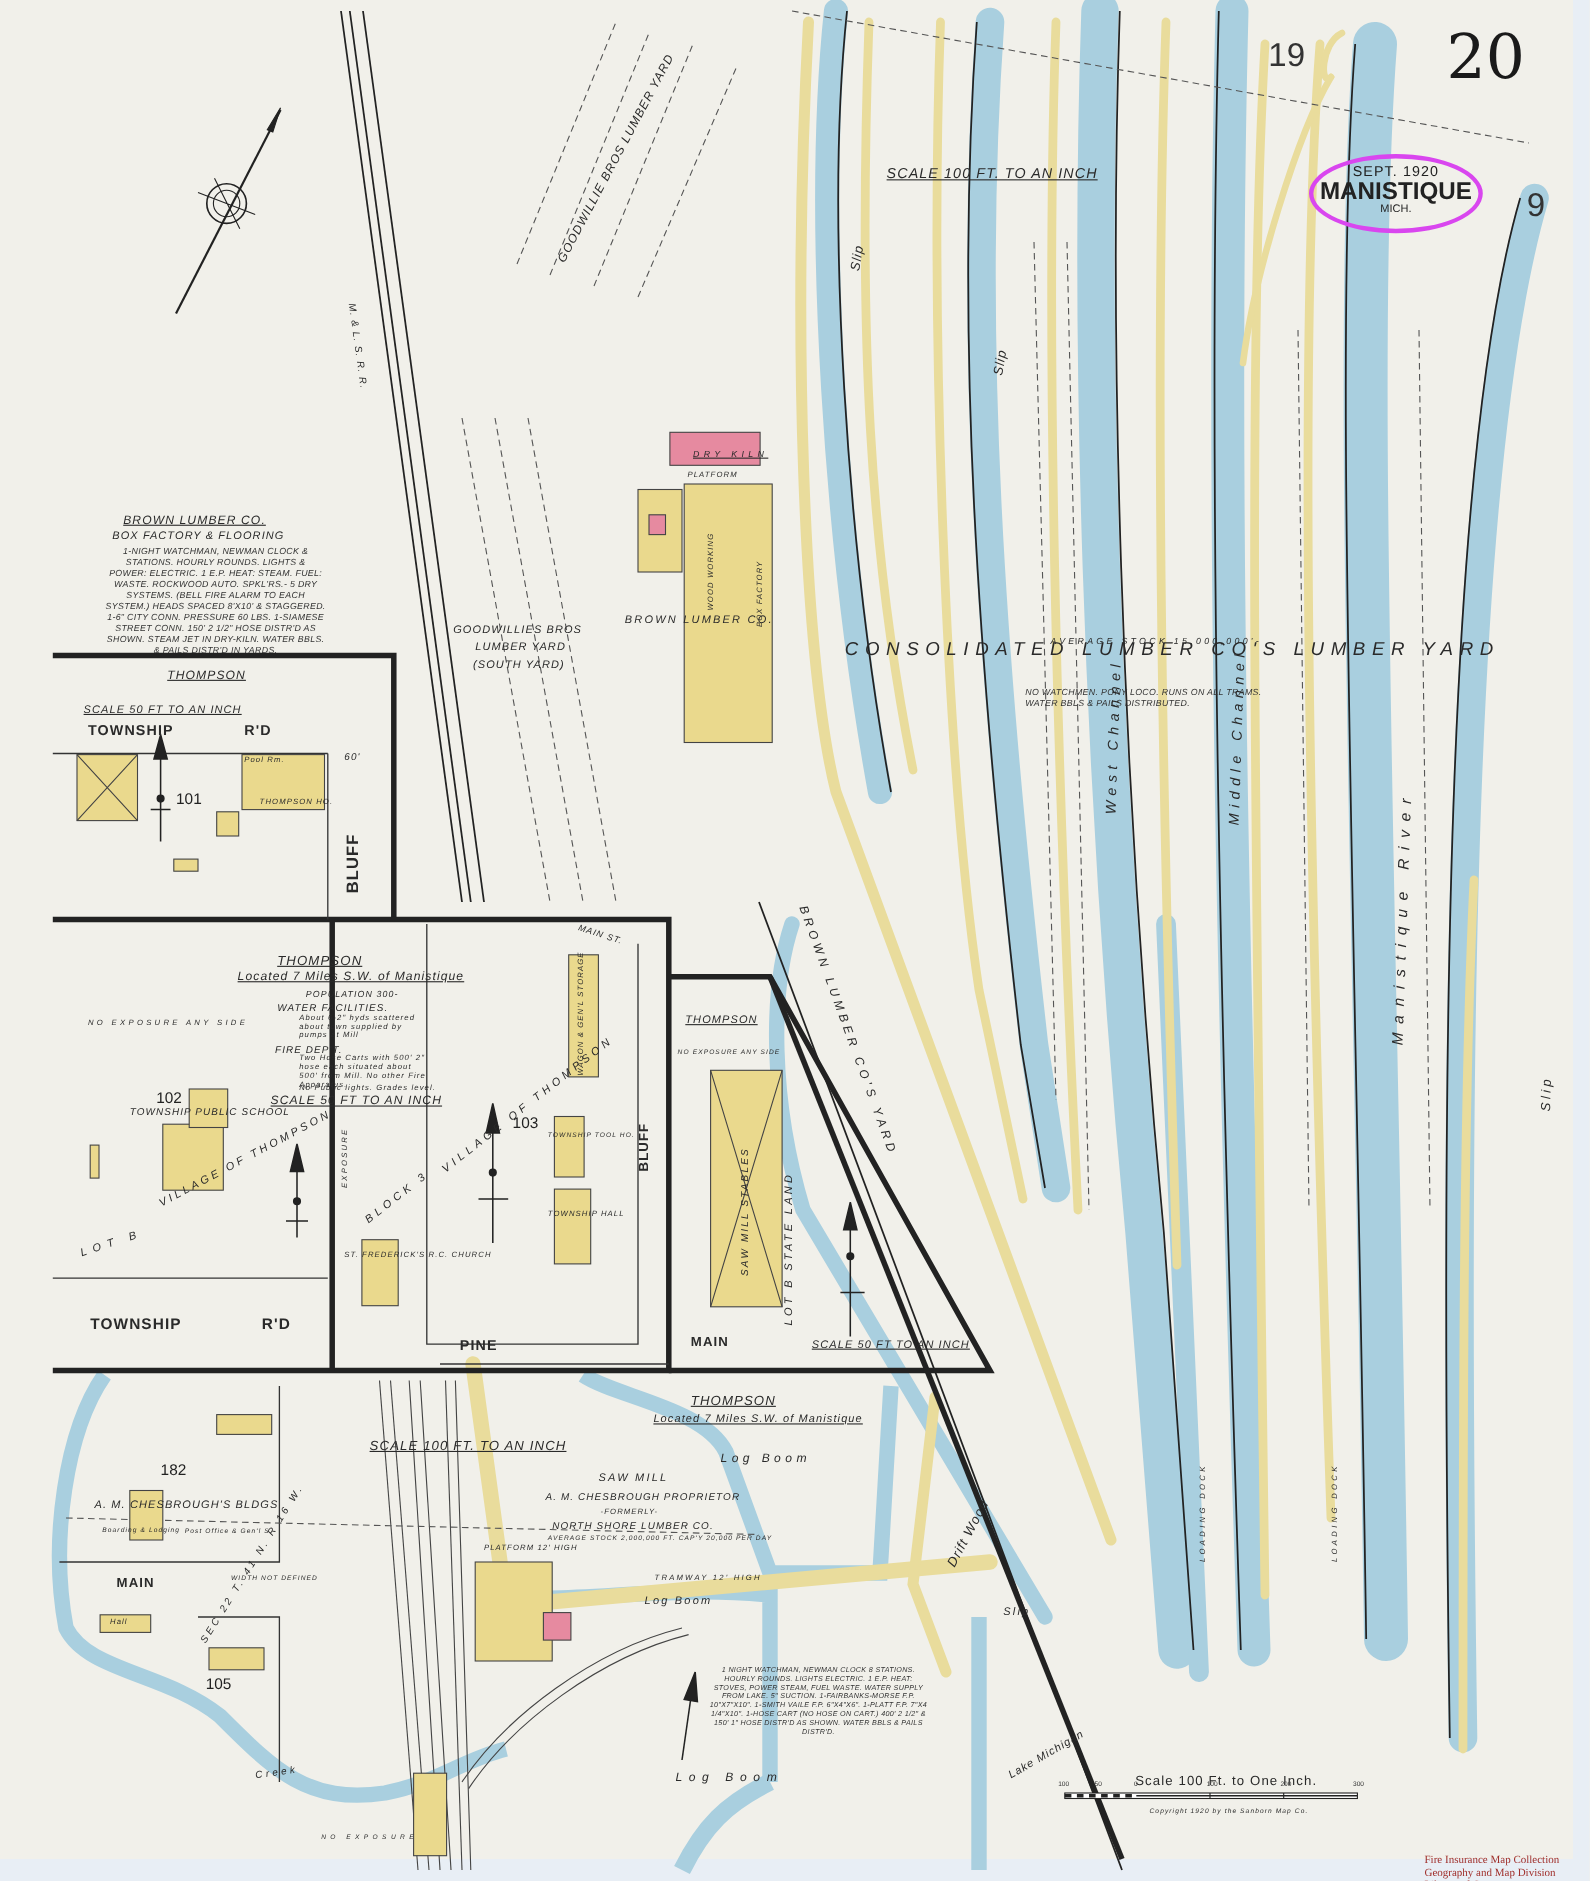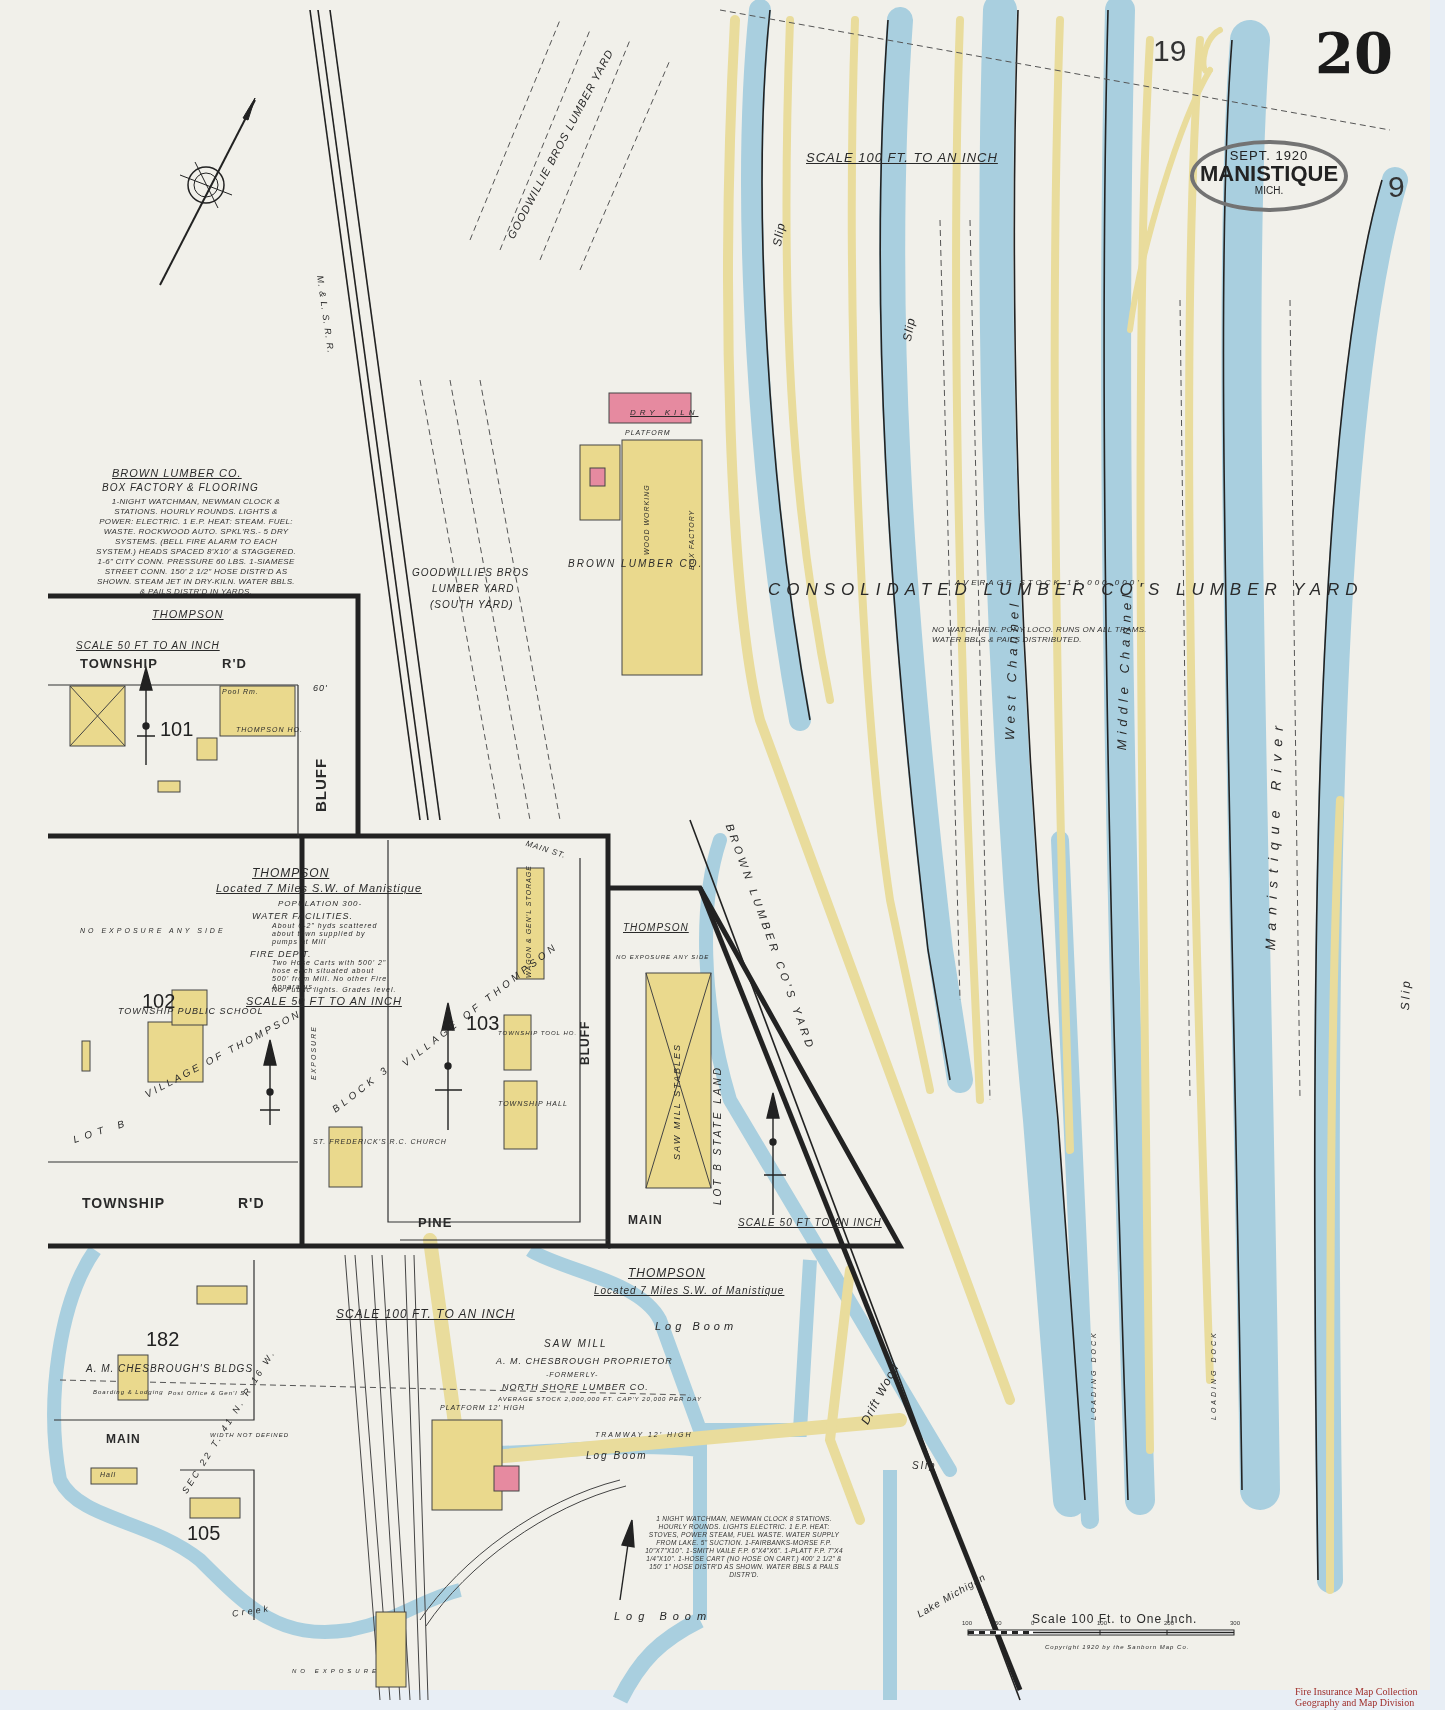--- a/index.html
+++ b/index.html
@@ -4,29 +4,29 @@
 <style>
   html,body{margin:0;padding:0;}
   body{width:1445px;height:1710px;background:#e8eef5;position:relative;overflow:hidden;font-family:"Liberation Sans",sans-serif;color:#222;}
   .sheet{position:absolute;left:0;top:0;width:1430px;height:1690px;background:#f1f0ea;}
   svg.map{position:absolute;left:0;top:0;width:1445px;height:1710px;}
   .lbl{position:absolute;white-space:nowrap;color:#2a2a2a;font-style:italic;letter-spacing:1px;}
   .up{text-transform:uppercase;}
   .sans{font-style:normal;font-weight:bold;letter-spacing:1px;}
   .rot{transform-origin:left top;}
   .ulined{text-decoration:underline;}
-  .sheetnum{position:absolute;left:1315px;top:20px;font-family:"DejaVu Serif",serif;font-weight:bold;font-size:56px;color:#1a1a1a;}
+  .sheetnum{position:absolute;left:1315px;top:20px;font-family:"DejaVu Serif",serif;font-weight:normal;font-size:56px;color:#1a1a1a;}
   .adjnum{position:absolute;font-size:30px;color:#333;font-family:"Liberation Sans",sans-serif;}
-  .title-oval{position:absolute;left:1190px;top:140px;width:150px;height:64px;border:4px solid #737373;border-radius:50%;text-align:center;}
+  .title-oval{position:absolute;left:1190px;top:140px;width:150px;height:64px;border:4px solid #d946ef;border-radius:50%;text-align:center;}
   .title-oval .d{font-size:13px;margin-top:4px;letter-spacing:1px;}
   .title-oval .c{font-size:22px;font-weight:bold;line-height:22px;}
   .title-oval .s{font-size:10px;}
   .stamp{position:absolute;left:1295px;top:1657px;color:#a0302c;font-family:"Liberation Serif",serif;font-size:10px;line-height:11px;margin-top:29px;}
   .note{position:absolute;font-size:8px;line-height:10px;font-style:italic;letter-spacing:0.3px;color:#333;text-transform:uppercase;text-align:center;}
-  .blocknum{position:absolute;font-size:20px;font-weight:normal;color:#222;}
+  .blocknum{position:absolute;font-size:14px;font-weight:normal;color:#222;}
 </style>
 </head>
 <body>
 
 <div class="sheet"></div>
 
 <svg class="map" viewBox="0 0 1445 1710">
 
   <g fill="none" stroke="#a9cfdf" stroke-linecap="round">
     <path d="M760 10 C740 200 760 500 800 720" stroke-width="22"></path>

